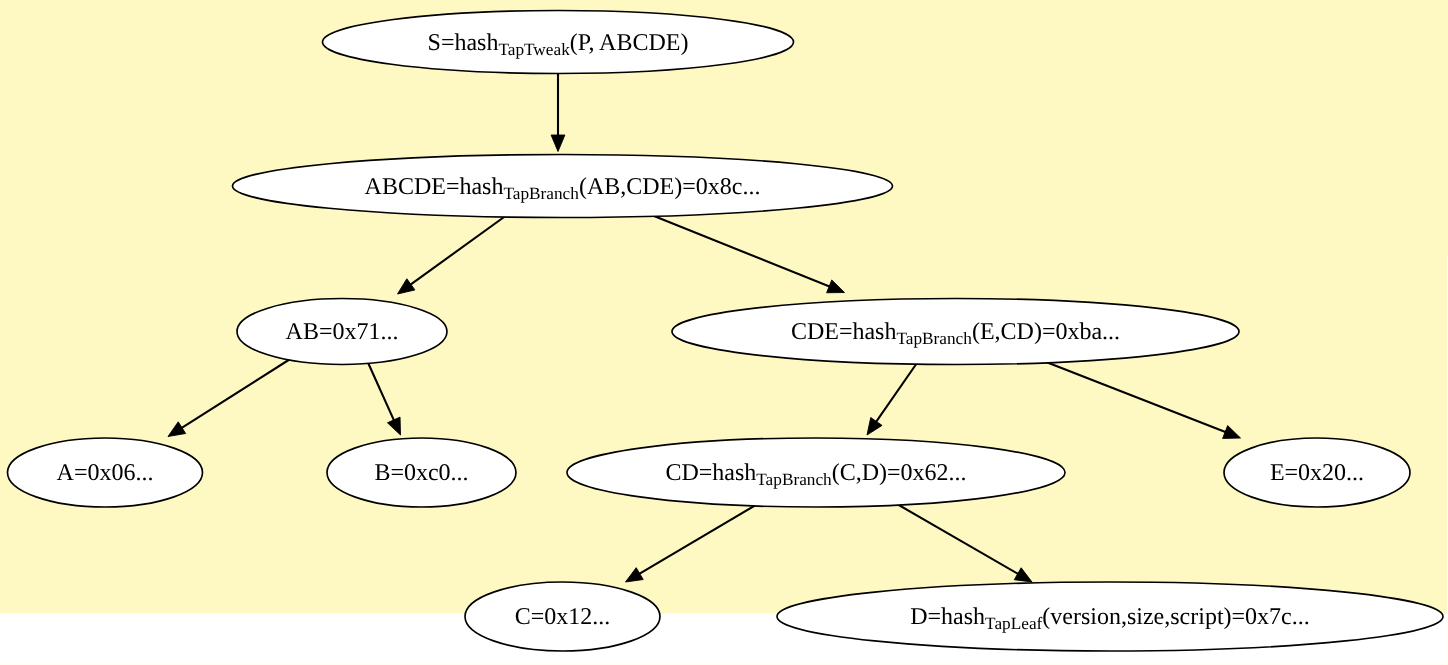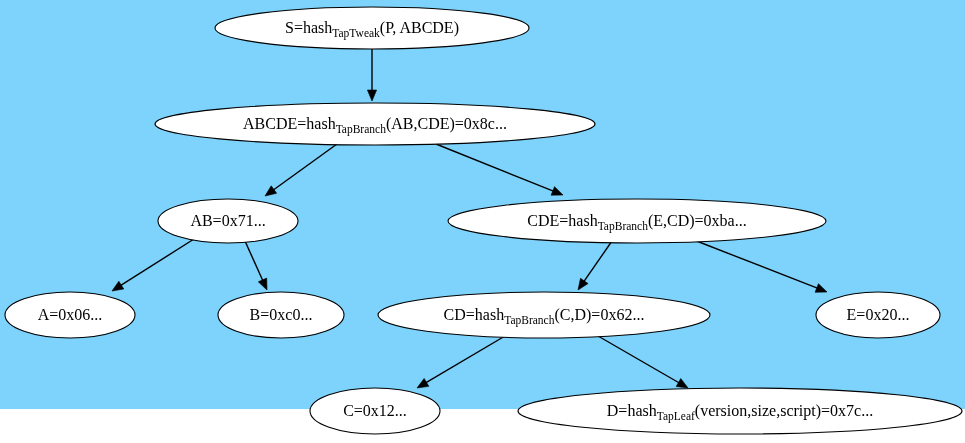--- a/index.html
+++ b/index.html
@@ -11,21 +11,21 @@
   body {
     width: 965px;
     height: 443px;
     overflow: hidden;
     font-family: "Liberation Serif", "DejaVu Serif", serif;
   }
   #diagram-root {
     position: relative;
     width: 965px;
     height: 409px;
-    background: #7dd3fc;
+    background: #fef9c3;
   }
   svg#graph {
     display: block;
     width: 965px;
     height: 443px;
   }
   .node-ellipse {
     fill: #ffffff;
     stroke: #000000;
     stroke-width: 1.1;

